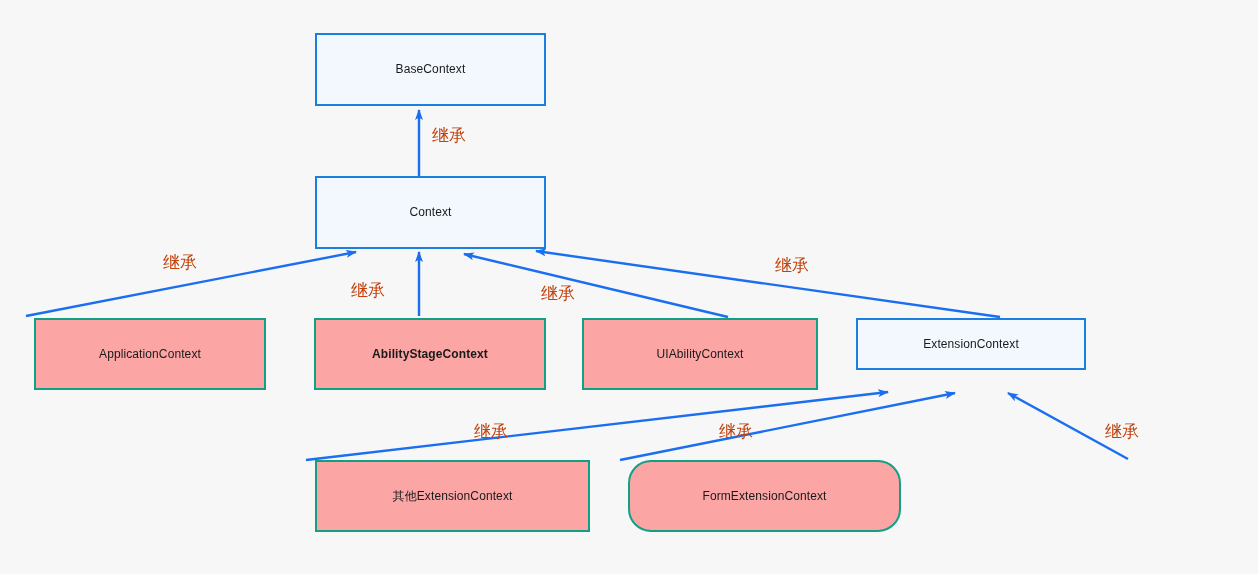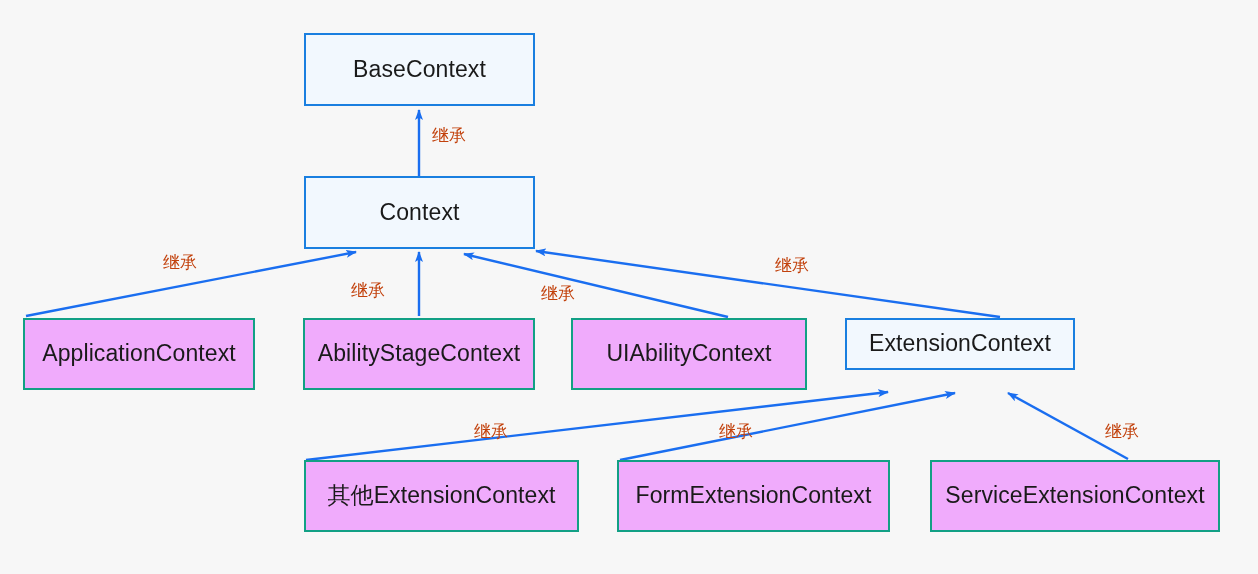--- a/index.html
+++ b/index.html
@@ -28,32 +28,33 @@
     height: 574px;
     pointer-events: none;
   }
   .node {
     position: absolute;
     box-sizing: border-box;
     display: flex;
     align-items: center;
     justify-content: center;
     text-align: center;
-    font-size: 23px;
+    font-size: 12px;
     color: #1a1a1a;
     letter-spacing: 0.1px;
     line-height: 1.2;
     white-space: nowrap;
+    margin-left: 11px;
   }
   .node.blue {
     background: #f2f8fe;
     border: 2px solid #1a7fe0;
   }
   .node.green {
-    background: #f0abfc;
+    background: #fca5a5;
     border: 2px solid #12a085;
   }
   .edge-label {
     position: absolute;
     font-size: 17px;
     color: #c2410c;
     white-space: nowrap;
     line-height: 1;
   }
 </style>
@@ -91,43 +92,40 @@
   </div>
 
   <div class="node blue" style="left:304px;top:176px;width:231px;height:73px;">
     <span>Context</span>
   </div>
 
   <div class="node green" style="left:23px;top:318px;width:232px;height:72px;">
     <span>ApplicationContext</span>
   </div>
 
-  <div class="node green" style="left:303px;top:318px;width:232px;height:72px;">
+  <div class="node green" style="left:303px;top:318px;width:232px;height:72px;font-weight:bold;">
     <span>AbilityStageContext</span>
   </div>
 
   <div class="node green" style="left:571px;top:318px;width:236px;height:72px;align-items:center;">
     <span>UIAbilityContext</span>
   </div>
 
   <div class="node blue" style="left:845px;top:318px;width:230px;height:52px;">
     <span>ExtensionContext</span>
   </div>
 
   <div class="node green" style="left:304px;top:460px;width:275px;height:72px;">
     <span>其他ExtensionContext</span>
   </div>
 
-  <div class="node green" style="left:617px;top:460px;width:273px;height:72px;">
+  <div class="node green" style="left:617px;top:460px;width:273px;height:72px;border-radius:23px;">
     <span>FormExtensionContext</span>
   </div>
 
-  <div class="node green" style="left:930px;top:460px;width:290px;height:72px;">
-    <span>ServiceExtensionContext</span>
-  </div>
 
   <div class="edge-label" style="left:432px;top:127px;">继承</div>
   <div class="edge-label" style="left:163px;top:254px;">继承</div>
   <div class="edge-label" style="left:351px;top:282px;">继承</div>
   <div class="edge-label" style="left:541px;top:285px;">继承</div>
   <div class="edge-label" style="left:775px;top:257px;">继承</div>
   <div class="edge-label" style="left:474px;top:423px;">继承</div>
   <div class="edge-label" style="left:719px;top:423px;">继承</div>
   <div class="edge-label" style="left:1105px;top:423px;">继承</div>
 

